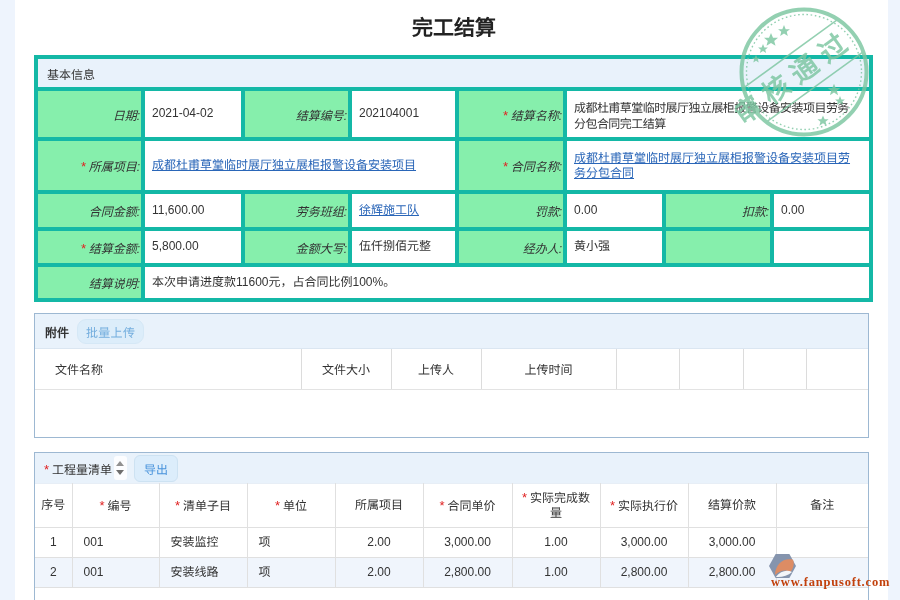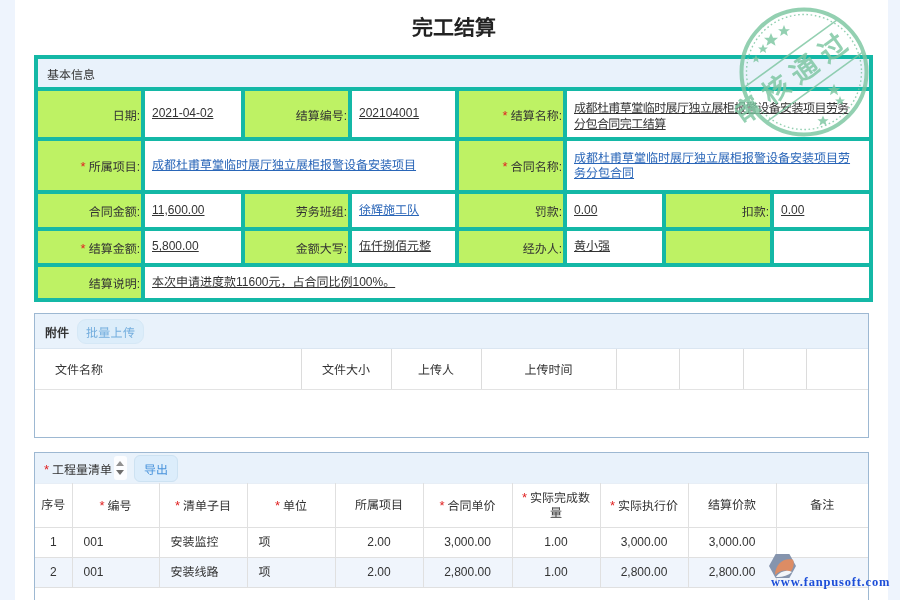--- a/index.html
+++ b/index.html
@@ -3,22 +3,22 @@
 <meta charset="utf-8">
 <style>
 html,body{margin:0;padding:0;}
 body{width:900px;height:600px;background:#eef4fd;font-family:"Liberation Sans",sans-serif;position:relative;overflow:hidden;font-size:12px;color:#333;}
 .page{position:absolute;left:15px;top:0;width:873px;height:600px;background:#ffffff;}
 .title{position:absolute;left:0;top:11px;width:908px;text-align:center;font-size:21px;font-weight:bold;color:#222;letter-spacing:0px;}
 table{border-collapse:collapse;table-layout:fixed;}
 .main{position:absolute;left:34px;top:55px;width:832px;}
 .main td{border:4px solid #14b8a6;vertical-align:middle;overflow:hidden;}
 .main .bar{background:#e9f2fb;padding-left:9px;font-size:12px;color:#333;}
-.lbl{background:#bef264;text-align:right;color:#333;}
-.val{background:#fff;padding-left:7px;padding-right:18px;line-height:15.5px;text-decoration:underline;}
+.lbl{background:#86efac;text-align:right;color:#333;font-style:italic;}
+.val{background:#fff;padding-left:7px;padding-right:18px;line-height:15.5px;}
 .star{color:#e02222;margin-right:3px;font-size:13px;}
 a.lk{color:#2a66b8;text-decoration:underline;}
 .panel{position:absolute;background:#fff;border:1px solid #9db8d2;}
 .pbar{background:#e9f2fb;display:flex;align-items:center;}
 .att{left:34px;top:313px;width:833px;height:123px;}
 .att .pbar{height:34px;border-bottom:1px solid #dbe6f1;}
 .att .pbar .t{margin-left:10px;color:#333;font-weight:bold;}
 .btn1{margin-left:8px;background:#dcedfa;color:#74aede;border:1px solid #d5e8f6;border-radius:9px;padding:3px 8px;font-size:12px;letter-spacing:0.3px;}
 .atable td{border-right:1px solid #dcdcdc;border-bottom:1px solid #e3e3e3;color:#333;}
 .atable td:last-child{border-right:none;}
@@ -29,21 +29,21 @@
 .qtable td{border-right:1px solid #e0e0e0;border-bottom:1px solid #e0e0e0;text-align:center;color:#333;padding:0 4px;line-height:15px;}
 .qtable td:last-child{border-right:none;}
 .qtable .hd{background:#fff;border-top:1px solid #e7eef6;}
 .qtable .lt{text-align:left;padding:0 2px 0 11px;}
 .alt td{background:#f0f5fc;}
 .sorticon{display:inline-block;width:13px;height:24px;background:#fcfdff;border-radius:3px;position:relative;margin-left:2px;}
 .sorticon:before{content:"";position:absolute;left:2px;top:5px;border-left:4.5px solid transparent;border-right:4.5px solid transparent;border-bottom:5.5px solid #919191;}
 .sorticon:after{content:"";position:absolute;left:2px;bottom:5px;border-left:4.5px solid transparent;border-right:4.5px solid transparent;border-top:5.5px solid #6e6e6e;}
 .logo{position:absolute;left:768px;top:551px;width:132px;height:42px;}
 .logo .zh{position:absolute;left:28px;top:2px;font-size:24px;color:#8794ae;letter-spacing:0.5px;}
-.logo .en{position:absolute;left:3px;top:24px;font-size:12.5px;font-weight:bold;color:#1d4ed8;font-family:"Liberation Serif",serif;letter-spacing:0.8px;}
+.logo .en{position:absolute;left:3px;top:24px;font-size:12.5px;font-weight:bold;color:#c2410c;font-family:"Liberation Serif",serif;letter-spacing:0.8px;}
 </style>
 </head>
 <body>
 <div class="page"></div>
 <div class="title">完工结算</div>
 
 <table class="main">
 <colgroup>
       <col style="width:107px">
       <col style="width:100px">

